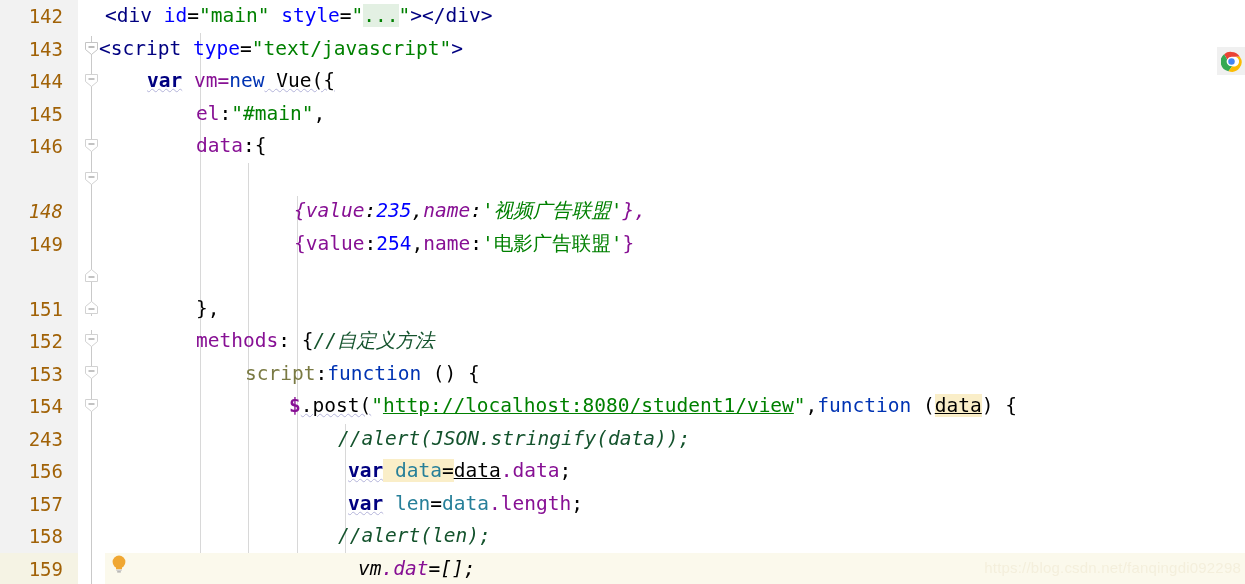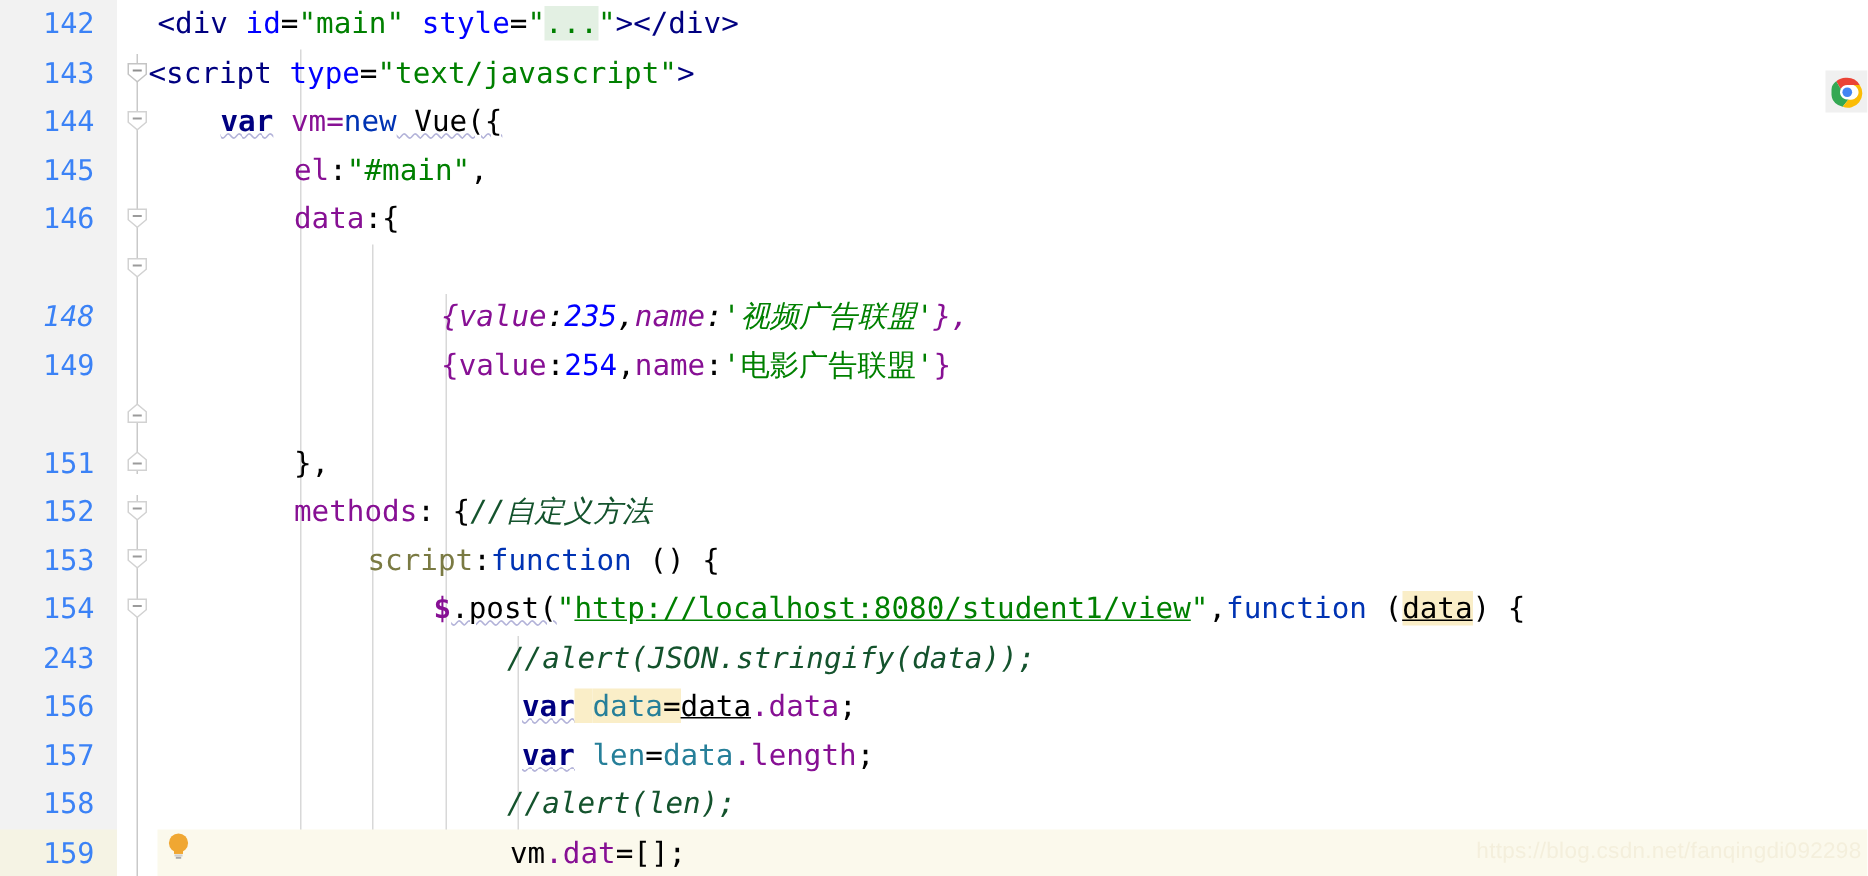--- a/index.html
+++ b/index.html
@@ -76,21 +76,21 @@
     position: absolute;
     left: 105px; top: 0;
     width: 1140px; height: 32.5px;
   }
   .lineno {
     position: absolute;
     left: 0; top: 0;
     width: 63px;
     text-align: right;
     font-size: 19px;
-    color: #3b82f6;
+    color: #a16207;
     font-family: "DejaVu Sans Mono", "Liberation Mono", monospace;
   }
   .code {
     position: absolute;
     left: 105px; top: 0;
     white-space: pre;
     font-size: 19.5px;
     letter-spacing: 0px;
     color: #000000;
     font-family: "DejaVu Sans Mono", "Liberation Mono", monospace;
@@ -302,21 +302,21 @@
     <div class="lineno-bg"></div>
     <div class="code-bg"></div>
     <div class="lineno">158</div>
     <div class="code" style="left:338px;"><span class="t-cmt">//alert(len);</span></div>
   </div>
 
   <div class="row cur" style="top:552.5px;">
     <div class="lineno-bg"></div>
     <div class="code-bg"></div>
     <div class="lineno">159</div>
-    <div class="code" style="left:340px;"><span class="t-plain">vm</span><span class="t-prop">.dat</span><span class="t-plain">=[];</span></div>
+    <div class="code" style="left:358px;font-style:italic;"><span class="t-plain">vm</span><span class="t-prop">.dat</span><span class="t-plain">=[];</span></div>
   </div>
 
   <div class="fold-mark" style="top:41px;">
     <svg width="15" height="15" viewBox="0 0 15 15">
         <path d="M1.5 1.5 H13.5 V8.5 L7.5 13.5 L1.5 8.5 Z" fill="#ffffff" stroke="#c4c4c4" stroke-width="1"></path>
         <line x1="4.5" y1="6" x2="10.5" y2="6" stroke="#8f8f8f" stroke-width="1.2"></line>
       </svg>
   </div>
   <div class="fold-mark" style="top:73px;">
     <svg width="15" height="15" viewBox="0 0 15 15">

